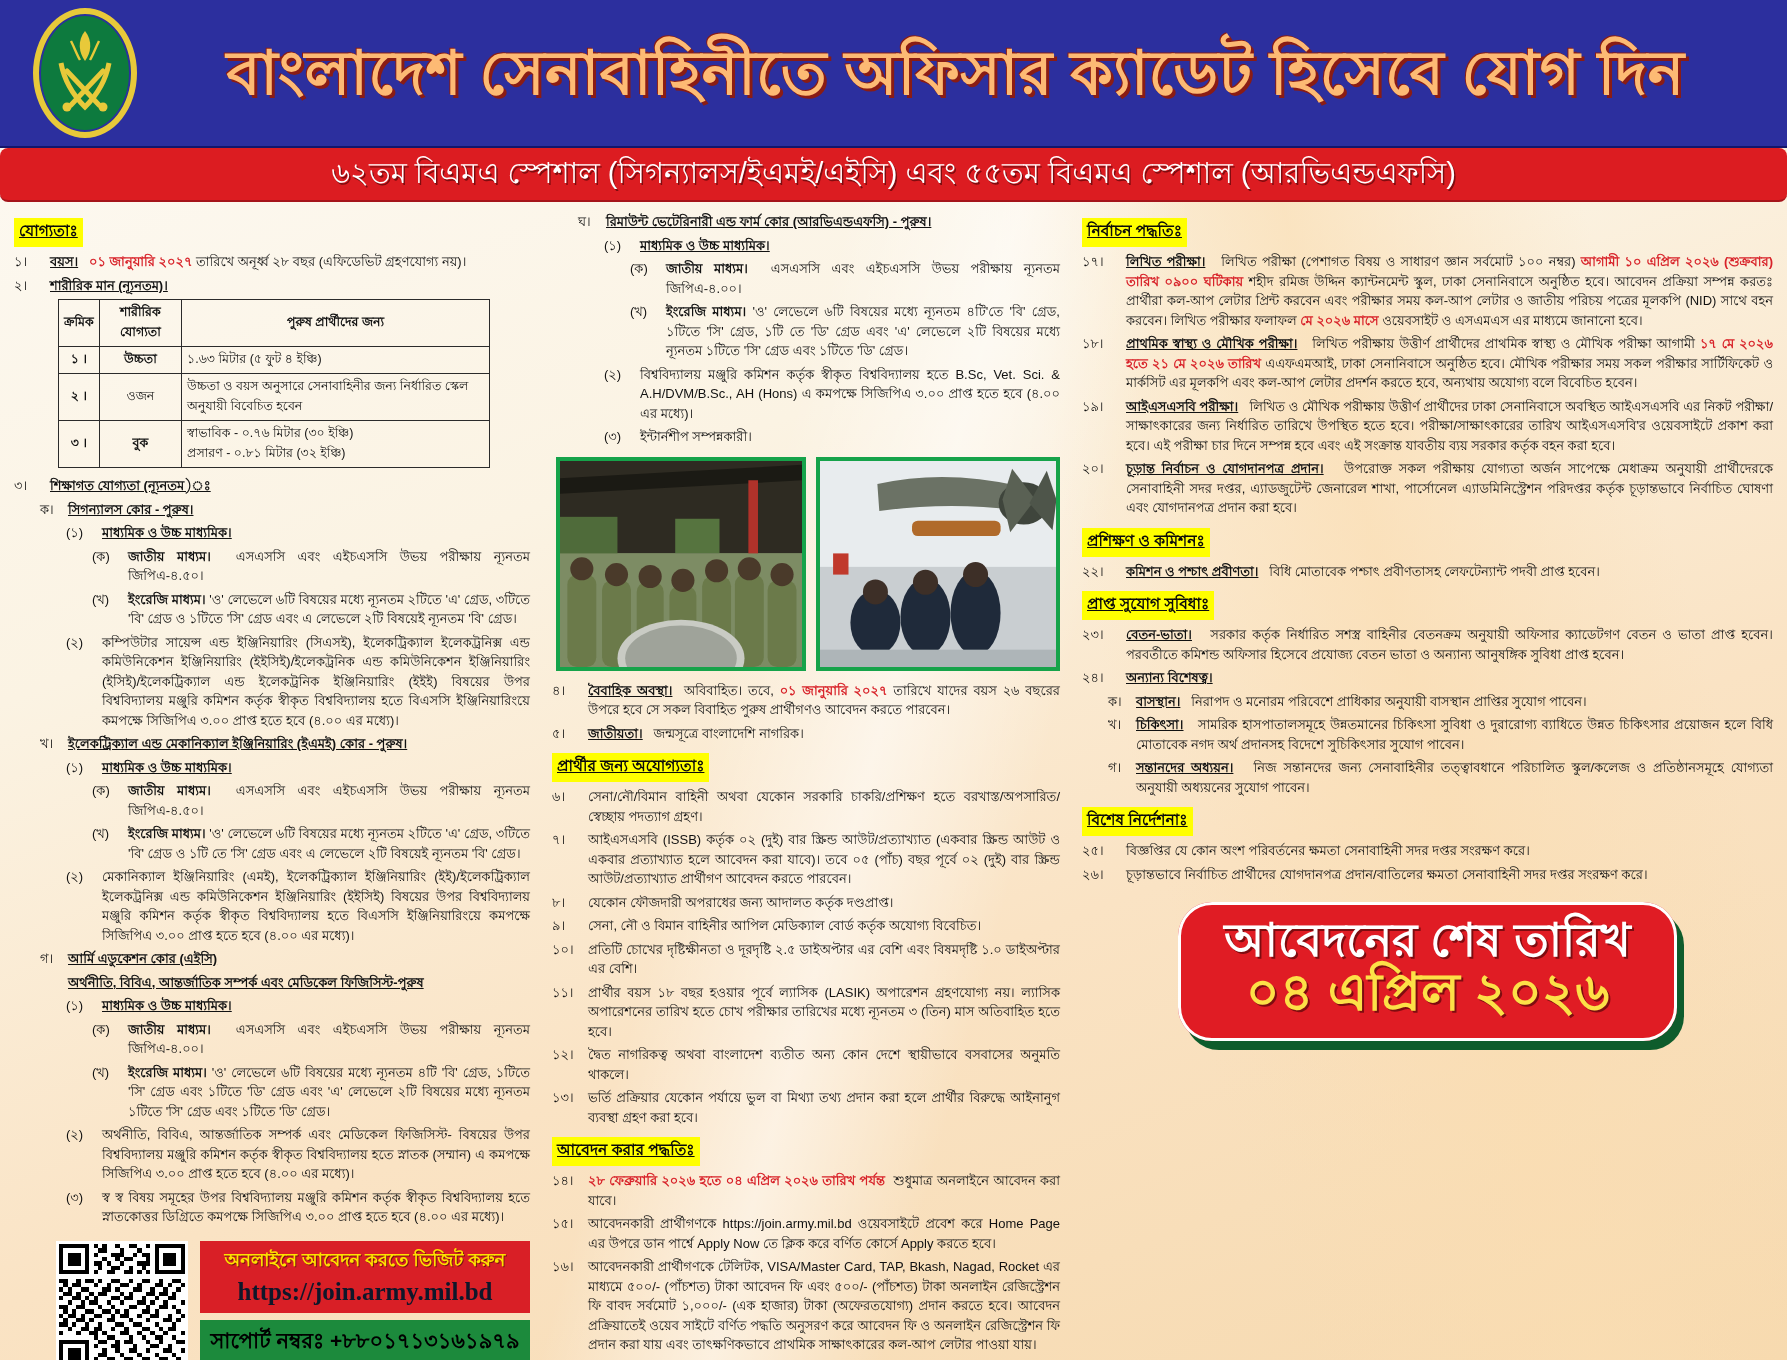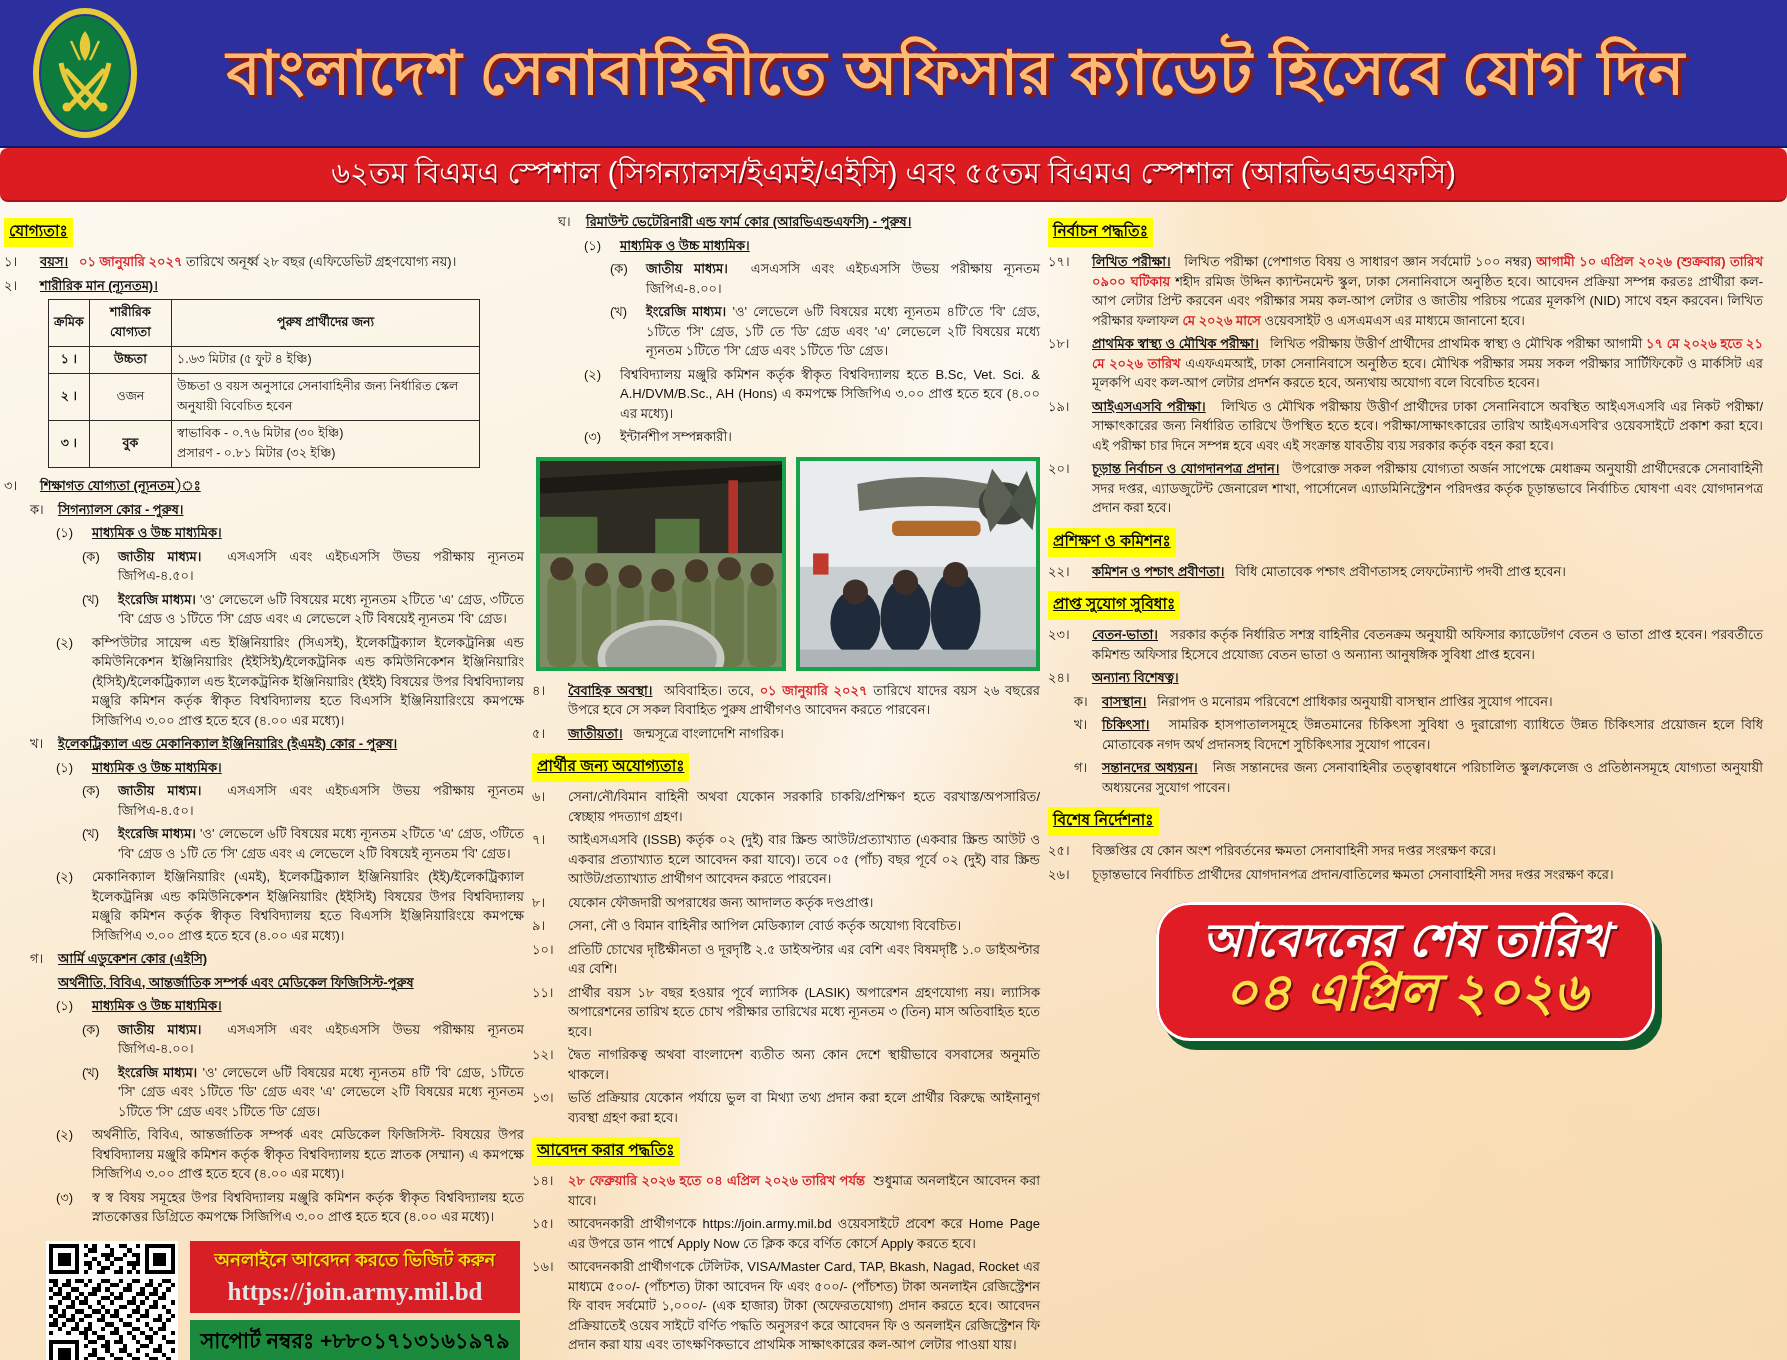--- a/index.html
+++ b/index.html
@@ -63,22 +63,22 @@
     color: #ffffff;
     font-size: 29px; font-weight: normal;
     text-shadow: 1.5px 1.5px 0 #7e0c0f;
     border-bottom: 2px solid #a5141a;
     border-radius: 8px;
   }
 
   
   .body-wrap {
     display: flex;
-    padding: 10px 14px 0 4px;
-    gap: 8px;
+    padding: 10px 14px 0 14px;
+    gap: 22px;
     height: 1158px;
   }
   .col { position: relative; }
   .col-left  { width: 520px; }
   .col-mid   { width: 508px; }
   .col-right { width: 715px; }
 
   
   .sec-head {
     display: inline-block;
@@ -134,31 +134,31 @@
   
   .contact-row { display: flex; gap: 12px; align-items: flex-start; margin: 14px 0 0 42px; }
   .qr { width: 132px; height: 132px; flex: 0 0 auto; background:#fff; padding:3px; }
   .qr svg { display:block; width:126px; height:126px; }
   .contact-col { width: 330px; }
   .ct-red {
     background: #d91f26; color: #fff;
     padding: 5px 8px 7px 8px; text-align: center;
   }
   .ct-red .l1 { font-size: 18px; font-weight: bold; color: #ffe000; text-shadow: 1px 1px 0 #7c1013; }
-  .ct-red .l2 { font-size: 25px; font-weight: bold; color: #e5e5e5; margin-top: 1px; }
+  .ct-red .l2 { font-size: 25px; font-weight: bold; color: #0f172a; margin-top: 1px; }
   .ct-green {
     background: #1c8a3c; color: #fff; margin-top: 7px;
     padding: 5px 8px 7px 8px; text-align: center;
   }
   .ct-green .l1 { font-size: 21px; font-weight: bold; color: #000000; }
   .ct-green .l2 { font-size: 17px; font-weight: bold; color: #ffe000; margin-top: 2px; }
   .ct-green .l2 .mail { color: #ffe000; }
 
   
-  .deadline-wrap { margin: 18px 0 0 0; display: flex; justify-content: center; font-style: italic; }
+  .deadline-wrap { margin: 18px 0 0 0; display: flex; justify-content: center; }
   .deadline {
     background: #e01c24;
     border-radius: 34px;
     padding: 14px 46px 20px 46px;
     text-align: center;
     box-shadow: 7px 9px 0 #0e5c2c, 0 0 0 3px #fff inset;
     min-width: 470px;
   }
   .deadline .d1 { font-size: 46px; font-weight: bold; color: #fff; text-shadow: 2px 2px 0 #7e0c10; line-height: 1.05; }
   .deadline .d2 { font-size: 52px; font-weight: bold; color: #fde047; text-shadow: 2px 2px 0 #7e0c10; line-height: 1.1; }

